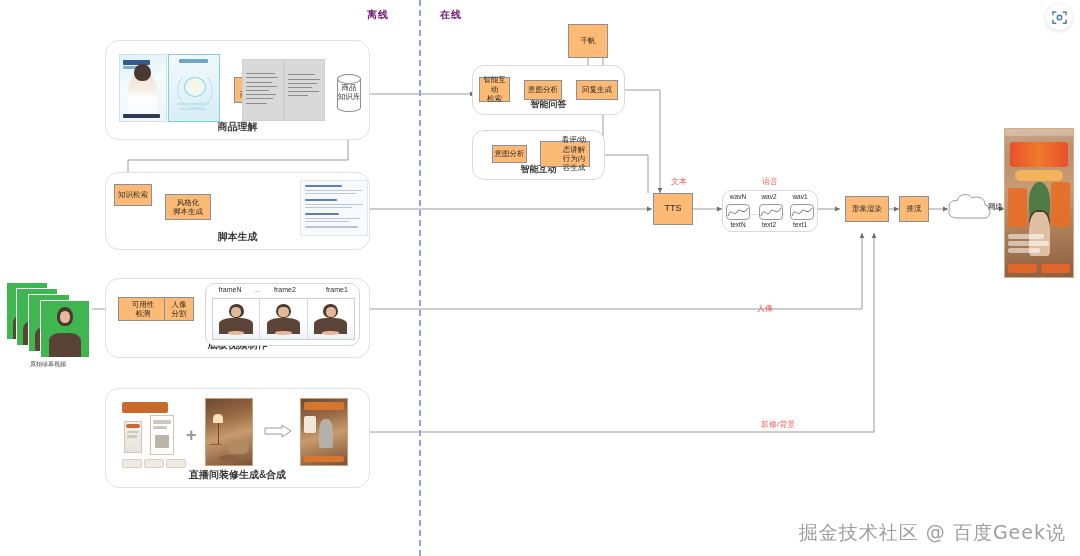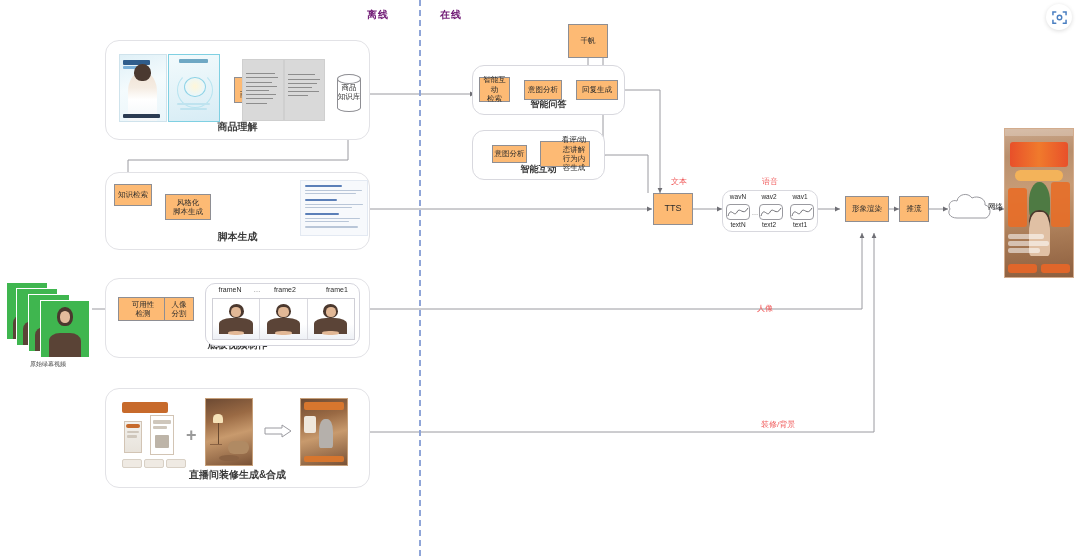--- a/index.html
+++ b/index.html
@@ -554,14 +554,15 @@
 
   <div class="red-lbl" style="left:749px;top:419px;margin-left:12px;">装修/背景</div>
 
   <div class="scan-icon">
     <svg width="15" height="15" viewBox="0 0 16 16">
       <path d="M1,5 L1,2 L4,2 M12,2 L15,2 L15,5 M15,11 L15,14 L12,14 M4,14 L1,14 L1,11" stroke="#4a7fc1" stroke-width="1.6" fill="none" stroke-linecap="round"></path>
       <circle cx="8" cy="8" r="2.4" stroke="#4a7fc1" stroke-width="1.5" fill="none"></circle>
     </svg>
   </div>
 
+  <div class="watermark">掘金技术社区 @ 百度Geek说</div>
 
 </div>
 
 </body></html>

